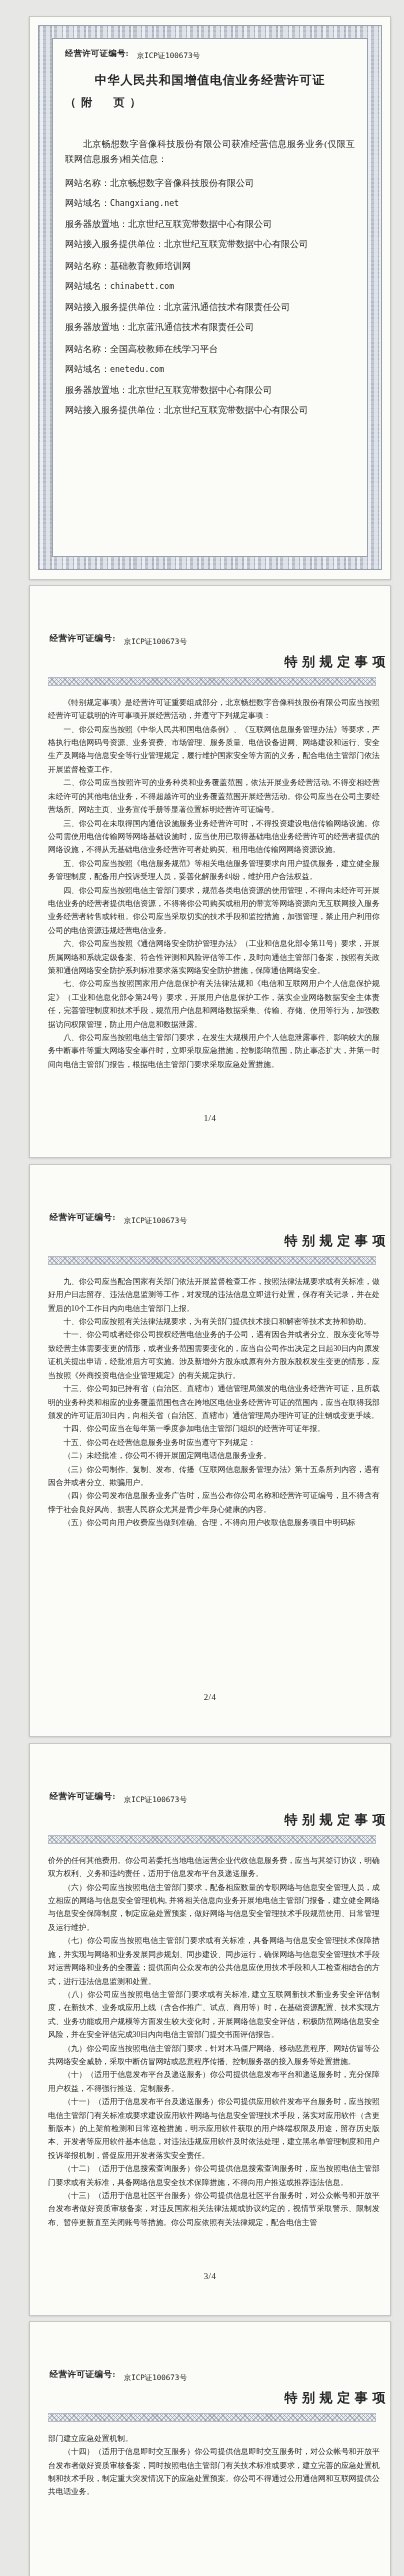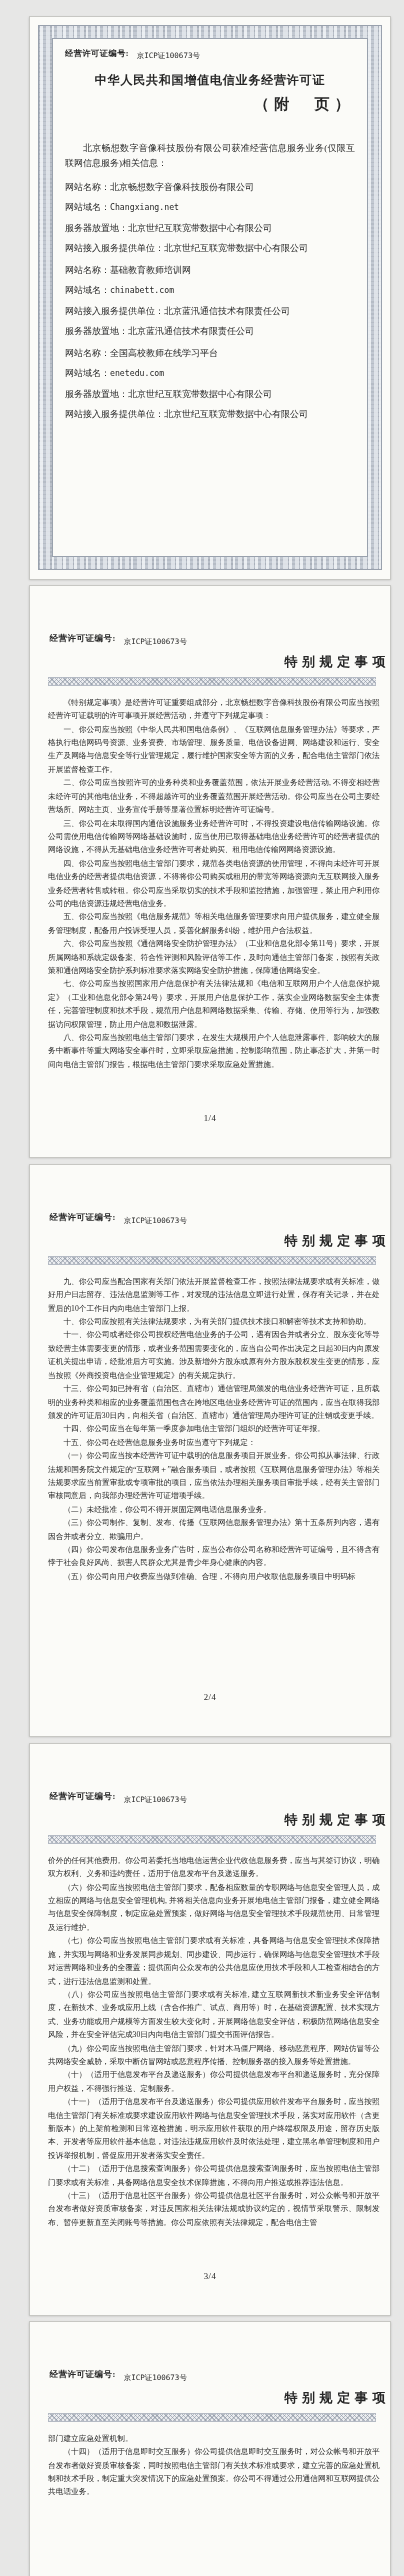--- a/index.html
+++ b/index.html
@@ -29,21 +29,21 @@
       repeating-linear-gradient(90deg,rgba(120,130,148,.45) 0 1.5px,rgba(235,238,242,.9) 1.5px 4.1px,rgba(150,160,176,.5) 4.1px 7.2px,rgba(222,226,232,.9) 7.2px 11.3px),
       repeating-linear-gradient(0deg,rgba(140,150,166,.35) 0 1.5px,rgba(235,238,242,.8) 1.5px 4.1px);
   }
   .ornate-inner{
     position:absolute;inset:12.4px;background:#fbfbf8;border:0.5px solid #99a1ad;
   }
   .p1-content{position:relative;z-index:2;padding:0 35px;}
   .hdr-row{margin-top:31px;font-size:8.2px;font-weight:bold;letter-spacing:0.5px;}
   .hdr-no{font-family:"DejaVu Sans Mono","Liberation Mono",monospace;font-weight:normal;font-size:7.5px;position:relative;top:2.6px;margin-left:5.2px;letter-spacing:0;}
   .p1-title{margin:13.4px 0 0;text-align:center;font-size:12px;font-weight:bold;letter-spacing:0.8px;}
-  .p1-subtitle{margin:6.2px 0 0;text-align:right;font-size:15px;font-weight:bold;letter-spacing:5.2px;}
+  .p1-subtitle{margin:6.2px 0 0;text-align:left;font-size:11px;font-weight:bold;letter-spacing:5.2px;}
   .p1-intro{margin:27px 0 9.3px;font-size:9px;line-height:15px;text-indent:2em;text-align:justify;}
   .website-entry{margin:0 0 7.2px;}
   .website-entry p{margin:0 0 4.6px;font-size:9px;line-height:15.5px;text-align:justify;}
   .val.mono{font-family:"DejaVu Sans Mono","Liberation Mono",monospace;font-size:8.2px;}
 
   
   .pv-header{margin:47px 19.6px 0 19.6px;font-size:8.5px;font-weight:bold;letter-spacing:0.5px;}
   .pv-title{margin:8.2px 0 0;text-align:right;font-size:13px;font-weight:bold;letter-spacing:4.6px;padding-left:17px;}
   .strip{
     height:6.2px;margin:6.2px 14.4px 0 17.5px;
@@ -102,22 +102,22 @@
     <span>经营许可证编号:</span>
     <span class="hdr-no">京ICP证100673号</span>
   </div>
   <h2 class="pv-title">特别规定事项</h2>
   <div class="strip"></div>
   <div class="pv-body">
       <p>《特别规定事项》是经营许可证重要组成部分，北京畅想数字音像科技股份有限公司应当按照经营许可证载明的许可事项开展经营活动，并遵守下列规定事项：</p>
       <p>一、你公司应当按照《中华人民共和国电信条例》、《互联网信息服务管理办法》等要求，严格执行电信网码号资源、业务资费、市场管理、服务质量、电信设备进网、网络建设和运行、安全生产及网络与信息安全等行业管理规定，履行维护国家安全等方面的义务，配合电信主管部门依法开展监督检查工作。</p>
       <p>二、你公司应当按照许可的业务种类和业务覆盖范围，依法开展业务经营活动, 不得变相经营未经许可的其他电信业务，不得超越许可的业务覆盖范围开展经营活动。你公司应当在公司主要经营场所、网站主页、业务宣传手册等显著位置标明经营许可证编号。</p>
       <p>三、你公司在未取得国内通信设施服务业务经营许可时，不得投资建设电信传输网络设施。你公司需使用电信传输网等网络基础设施时，应当使用已取得基础电信业务经营许可的经营者提供的网络设施，不得从无基础电信业务经营许可者处购买、租用电信传输网网络资源设施。</p>
+      <p>五、你公司应当按照《电信服务规范》等相关电信服务管理要求向用户提供服务，建立健全服务管理制度，配备用户投诉受理人员，妥善化解服务纠纷，维护用户合法权益。</p>
       <p>四、你公司应当按照电信主管部门要求，规范各类电信资源的使用管理，不得向未经许可开展电信业务的经营者提供电信资源，不得将你公司购买或租用的带宽等网络资源向无互联网接入服务业务经营者转售或转租。你公司应当采取切实的技术手段和监控措施，加强管理，禁止用户利用你公司的电信资源违规经营电信业务。</p>
-      <p>五、你公司应当按照《电信服务规范》等相关电信服务管理要求向用户提供服务，建立健全服务管理制度，配备用户投诉受理人员，妥善化解服务纠纷，维护用户合法权益。</p>
       <p>六、你公司应当按照《通信网络安全防护管理办法》（工业和信息化部令第11号）要求，开展所属网络和系统定级备案、符合性评测和风险评估等工作，及时向通信主管部门备案，按照有关政策和通信网络安全防护系列标准要求落实网络安全防护措施，保障通信网络安全。</p>
       <p>七、你公司应当按照国家用户信息保护有关法律法规和《电信和互联网用户个人信息保护规定》（工业和信息化部令第24号）要求，开展用户信息保护工作，落实企业网络数据安全主体责任，完善管理制度和技术手段，规范用户信息和网络数据采集、传输、存储、使用等行为，加强数据访问权限管理，防止用户信息和数据泄露。</p>
       <p>八、你公司应当按照电信主管部门要求，在发生大规模用户个人信息泄露事件、影响较大的服务中断事件等重大网络安全事件时，立即采取应急措施，控制影响范围，防止事态扩大，并第一时间向电信主管部门报告，根据电信主管部门要求采取应急处置措施。</p>
     </div>
   <div class="pv-footer">1/4</div>
 </section>
 
 <section class="sheet" id="sheet3">
   <div class="pv-header">
     <span>经营许可证编号:</span>
@@ -125,21 +125,20 @@
   </div>
   <h2 class="pv-title">特别规定事项</h2>
   <div class="strip"></div>
   <div class="pv-body">
       <p>九、你公司应当配合国家有关部门依法开展监督检查工作，按照法律法规要求或有关标准，做好用户日志留存、违法信息监测等工作，对发现的违法信息立即进行处置，保存有关记录，并在处置后的10个工作日内向电信主管部门上报。</p>
       <p>十、你公司应按照有关法律法规要求，为有关部门提供技术接口和解密等技术支持和协助。</p>
       <p>十一、你公司或者经你公司授权经营电信业务的子公司，遇有因合并或者分立、股东变化等导致经营主体需要变更的情形，或者业务范围需要变化的，应当自公司作出决定之日起30日内向原发证机关提出申请，经批准后方可实施。涉及新增外方股东或原有外方股东股权发生变更的情形，应当按照《外商投资电信企业管理规定》的有关规定执行。</p>
       <p>十三、你公司如已持有省（自治区、直辖市）通信管理局颁发的电信业务经营许可证，且所载明的业务种类和相应的业务覆盖范围包含在跨地区电信业务经营许可证的范围内，应当在取得我部颁发的许可证后30日内，向相关省（自治区、直辖市）通信管理局办理许可证的注销或变更手续。</p>
       <p>十四、你公司应当在每年第一季度参加电信主管部门组织的经营许可证年报。</p>
       <p>十五、你公司在经营信息服务业务时应当遵守下列规定：</p>
-      <p>（一）你公司应当按本经营许可证中载明的信息服务项目开展业务。你公司拟从事法律、行政法规和国务院文件规定的“互联网＋”融合服务项目，或者按照《互联网信息服务管理办法》等相关法规要求应当前置审批或专项审批的项目，应当依法办理相关服务项目审批手续，经有关主管部门审核同意后，向我部办理经营许可证增项手续。</p>
       <p>（二）未经批准，你公司不得开展固定网电话信息服务业务。</p>
       <p>（三）你公司制作、复制、发布、传播《互联网信息服务管理办法》第十五条所列内容，遇有因合并或者分立、欺骗用户。</p>
       <p>（四）你公司发布信息服务业务广告时，应当公布你公司名称和经营许可证编号，且不得含有悖于社会良好风尚、损害人民群众尤其是青少年身心健康的内容。</p>
       <p>（五）你公司向用户收费应当做到准确、合理，不得向用户收取信息服务项目中明码标</p>
     </div>
   <div class="pv-footer">2/4</div>
 </section>
 
 <section class="sheet" id="sheet4">
   <div class="pv-header">

